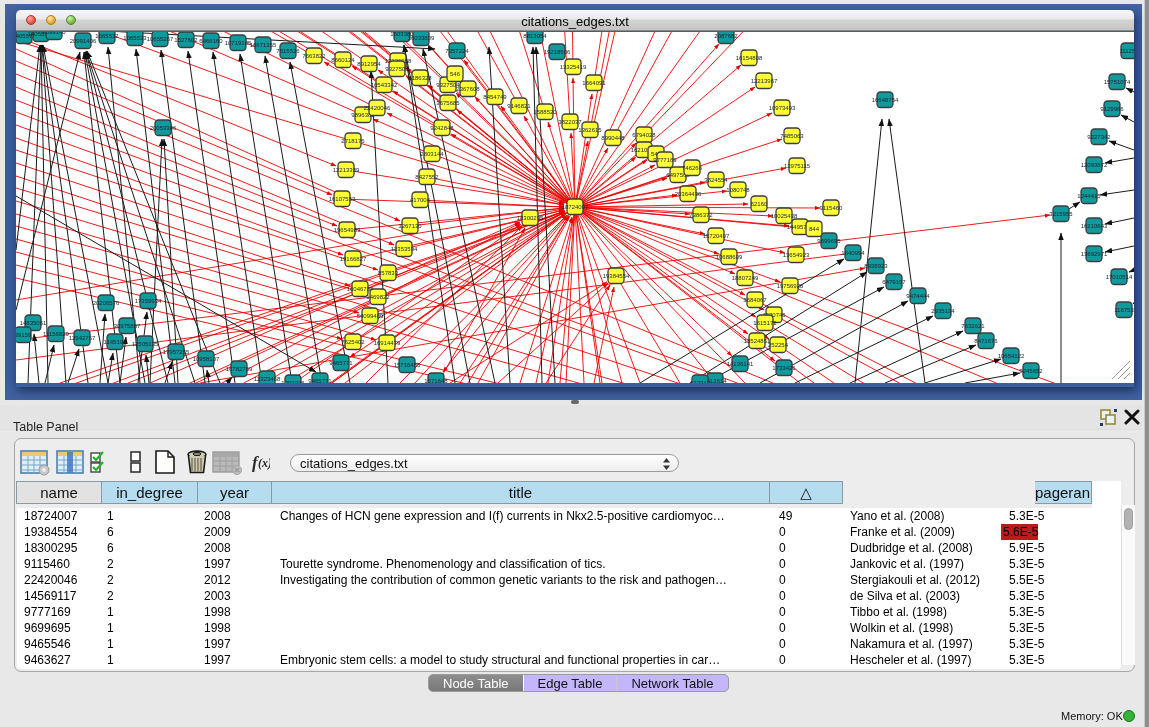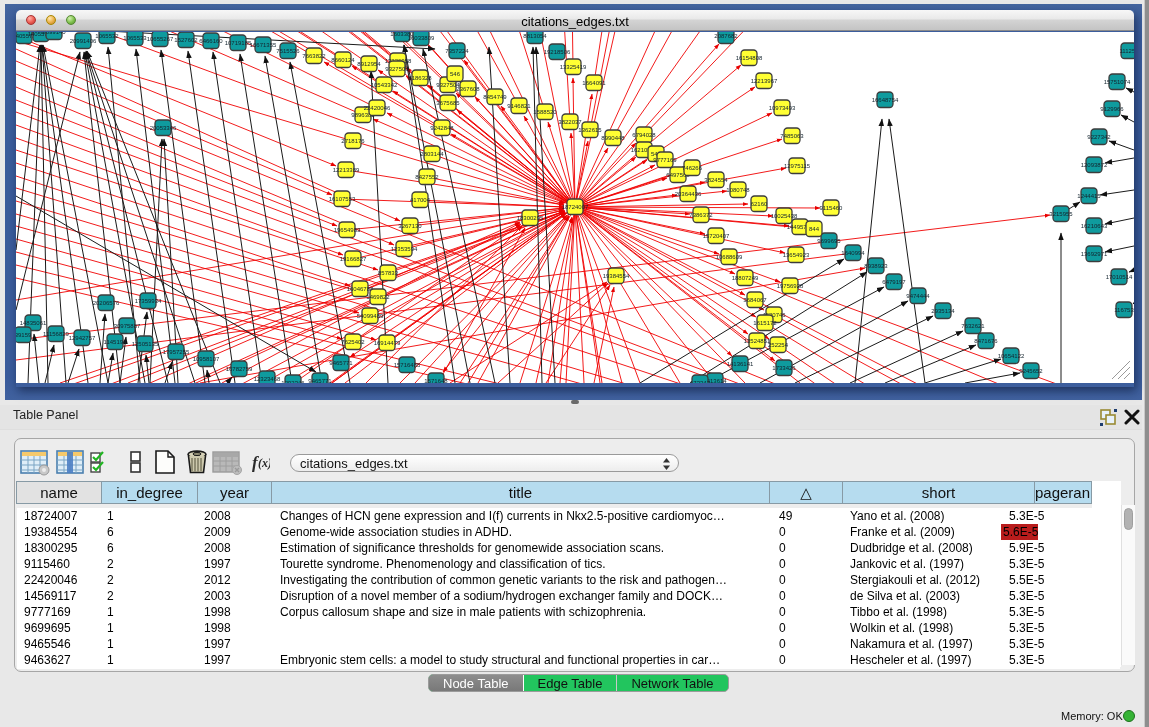--- a/index.html
+++ b/index.html
@@ -3,31 +3,31 @@
 *{margin:0;padding:0;box-sizing:border-box}
 body{width:1149px;height:727px;background:#e8e8e8;font-family:"Liberation Sans",sans-serif;position:relative;overflow:hidden}
 #rightstrip{position:absolute;right:0;top:0;width:5px;height:727px;background:#8e8e8e;border-left:1px solid #c9c9c9}
 #bluepanel{position:absolute;left:5px;top:4px;width:1137px;height:396px;background:linear-gradient(180deg,#44659f 0%,#3a5c9c 8%,#3a5c9c 94%,#41629f 100%)}
 #macwin{position:absolute;left:11px;top:6px;width:1118px;height:377px;box-shadow:2px 4px 9px rgba(8,18,48,0.55)}
 #titlebar{height:21px;border-radius:5px 5px 0 0;background:linear-gradient(180deg,#f7f7f7 0%,#e9e9e9 45%,#d4d4d4 50%,#c4c4c4 100%);border-bottom:1px solid #8a8a8a;position:relative}
 #titlebar .title{position:absolute;left:0;right:0;top:4px;text-align:center;font-size:13px;font-weight:400;color:#000}
 .tl{position:absolute;top:5px;width:10px;height:10px;border-radius:50%}
 #net{position:absolute;left:0;top:22px;width:1118px;height:351px;background:#fff;overflow:hidden}
 #tpbar{position:absolute;left:0;top:405px;width:1142px;height:25px;background:#e4e4e4;border-bottom:1px solid #dedede}
-#tpbar .t{position:absolute;left:13px;top:3px;font-size:12.5px;color:#222}
+#tpbar .t{position:absolute;left:13px;top:15px;font-size:12.5px;color:#222}
 #container{position:absolute;left:14px;top:438px;width:1121px;height:234px;border:1px solid #a6a6a6;border-radius:7px;background:#ededed}
 #combo{position:absolute;left:290px;top:454px;width:389px;height:18px;border:1px solid #9a9a9a;border-radius:9px;background:linear-gradient(180deg,#ffffff,#ededed);font-size:13px;color:#111;padding-left:9px;line-height:17px}
 #thead{position:absolute;left:17px;top:481px;width:1075px;height:23px;font-size:15px;color:#111}
 .hc{position:absolute;top:0;height:23px;background:#b6dcef;border:1px solid #879aa5;border-left:none;text-align:center;line-height:22px;overflow:hidden}
 .hc.first{border-left:1px solid #879aa5;background:#e2e2e2}
 #tbody{position:absolute;left:17px;top:508px;width:1103px;height:161px;background:#fff;font-size:12px;color:#000}
 .row{position:absolute;height:16px;line-height:16px;white-space:nowrap}
 #sb{position:absolute;left:1121px;top:505px;width:14px;height:160px;background:#fafafa;border-left:1px solid #e0e0e0}
 #sb .th{position:absolute;left:2px;top:3px;width:9px;height:22px;border-radius:5px;background:#b2b2b2;border:1px solid #9e9e9e}
-#tabs{position:absolute;left:428px;top:674px;height:18px;border:1px solid #9b9b9b;border-radius:5px;background:#22c55e;overflow:hidden;font-size:13px}
+#tabs{position:absolute;left:428px;top:674px;height:18px;border:1px solid #9b9b9b;border-radius:5px;background:#c4b5fd;overflow:hidden;font-size:13px}
 #tabs span{display:inline-block;height:18px;line-height:17px;padding:0 14px;color:#111;vertical-align:top}
 #tabs span.sel{background:linear-gradient(180deg,#8d8d8d,#767676);color:#fff}
 #tabs span.mid{border-left:1px solid #fff;border-right:1px solid #c9c9c9}
 #mem{position:absolute;left:1061px;top:710px;font-size:11px;color:#111}
 #memdot{position:absolute;left:1123px;top:710px;width:12px;height:12px;border-radius:50%;background:#35b335;border:1.5px solid #1d701d}
 .icon{position:absolute}
 </style></head><body>
 <div id="bluepanel">
  <div id="macwin">
   <div id="titlebar">
@@ -635,47 +635,44 @@
    <path d="M4.5 1 L8 5.5 L1 5.5 z" fill="#333"></path>
       <path d="M4.5 13 L8 8.5 L1 8.5 z" fill="#333"></path>
   </svg>
 </div>
 <div id="thead">
     <div class="hc first" style="left:-1px;width:86px">name</div>
     <div class="hc" style="left:85px;width:96px">in_degree</div>
     <div class="hc" style="left:181px;width:74px">year</div>
     <div class="hc" style="left:255px;width:498px">title</div>
     <div class="hc" style="left:753px;width:73px">△ out_de…</div>
-    <div class="hc" style="left:826px;width:192px">short</div>
     <div class="hc" style="left:1018px;width:57px">pagerank</div>
   </div>
 <div id="tbody">
     <div class="row" style="top:0px;left:0;width:1103px">
       <span style="position:absolute;left:7px">18724007</span>
       <span style="position:absolute;left:90px">1</span>
       <span style="position:absolute;left:187px">2008</span>
       <span style="position:absolute;left:263px;width:492px;overflow:hidden;display:inline-block">Changes of HCN gene expression and I(f) currents in Nkx2.5‑positive cardiomyoc…</span>
       <span style="position:absolute;left:762px">49</span>
       <span style="position:absolute;left:833px">Yano et al. (2008)</span>
       <span style="position:absolute;left:990px;background:#fff;padding-left:2px">5.3E‑5</span>
     </div>
     <div class="row" style="top:16px;left:0;width:1103px">
       <span style="position:absolute;left:7px">19384554</span>
       <span style="position:absolute;left:90px">6</span>
       <span style="position:absolute;left:187px">2009</span>
-      <span style="position:absolute;left:263px;width:492px;overflow:hidden;display:inline-block">Genome‑wide association studies in ADHD.</span>
       <span style="position:absolute;left:762px">0</span>
       <span style="position:absolute;left:833px">Franke et al. (2009)</span>
       <span style="position:absolute;left:984px;background:#b91c1c;padding-left:2px">5.6E‑5</span>
     </div>
     <div class="row" style="top:32px;left:0;width:1103px">
       <span style="position:absolute;left:7px">18300295</span>
       <span style="position:absolute;left:90px">6</span>
       <span style="position:absolute;left:187px">2008</span>
-      <span style="position:absolute;left:263px;width:492px;overflow:hidden;display:inline-block">Estimation of significance thresholds for genomewide association scans.</span>
       <span style="position:absolute;left:762px">0</span>
       <span style="position:absolute;left:833px">Dudbridge et al. (2008)</span>
       <span style="position:absolute;left:990px;background:#fff;padding-left:2px">5.9E‑5</span>
     </div>
     <div class="row" style="top:48px;left:0;width:1103px">
       <span style="position:absolute;left:7px">9115460</span>
       <span style="position:absolute;left:90px">2</span>
       <span style="position:absolute;left:187px">1997</span>
       <span style="position:absolute;left:263px;width:492px;overflow:hidden;display:inline-block">Tourette syndrome. Phenomenology and classification of tics.</span>
       <span style="position:absolute;left:762px">0</span>
@@ -688,30 +685,28 @@
       <span style="position:absolute;left:187px">2012</span>
       <span style="position:absolute;left:263px;width:492px;overflow:hidden;display:inline-block">Investigating the contribution of common genetic variants to the risk and pathogen…</span>
       <span style="position:absolute;left:762px">0</span>
       <span style="position:absolute;left:833px">Stergiakouli et al. (2012)</span>
       <span style="position:absolute;left:990px;background:#fff;padding-left:2px">5.5E‑5</span>
     </div>
     <div class="row" style="top:80px;left:0;width:1103px">
       <span style="position:absolute;left:7px">14569117</span>
       <span style="position:absolute;left:90px">2</span>
       <span style="position:absolute;left:187px">2003</span>
-      <span style="position:absolute;left:263px;width:492px;overflow:hidden;display:inline-block">Disruption of a novel member of a sodium/hydrogen exchanger family and DOCK…</span>
       <span style="position:absolute;left:762px">0</span>
       <span style="position:absolute;left:833px">de Silva et al. (2003)</span>
       <span style="position:absolute;left:990px;background:#fff;padding-left:2px">5.3E‑5</span>
     </div>
     <div class="row" style="top:96px;left:0;width:1103px">
       <span style="position:absolute;left:7px">9777169</span>
       <span style="position:absolute;left:90px">1</span>
       <span style="position:absolute;left:187px">1998</span>
-      <span style="position:absolute;left:263px;width:492px;overflow:hidden;display:inline-block">Corpus callosum shape and size in male patients with schizophrenia.</span>
       <span style="position:absolute;left:762px">0</span>
       <span style="position:absolute;left:833px">Tibbo et al. (1998)</span>
       <span style="position:absolute;left:990px;background:#fff;padding-left:2px">5.3E‑5</span>
     </div>
     <div class="row" style="top:112px;left:0;width:1103px">
       <span style="position:absolute;left:7px">9699695</span>
       <span style="position:absolute;left:90px">1</span>
       <span style="position:absolute;left:187px">1998</span>
       <span style="position:absolute;left:762px">0</span>
       <span style="position:absolute;left:833px">Wolkin et al. (1998)</span>

